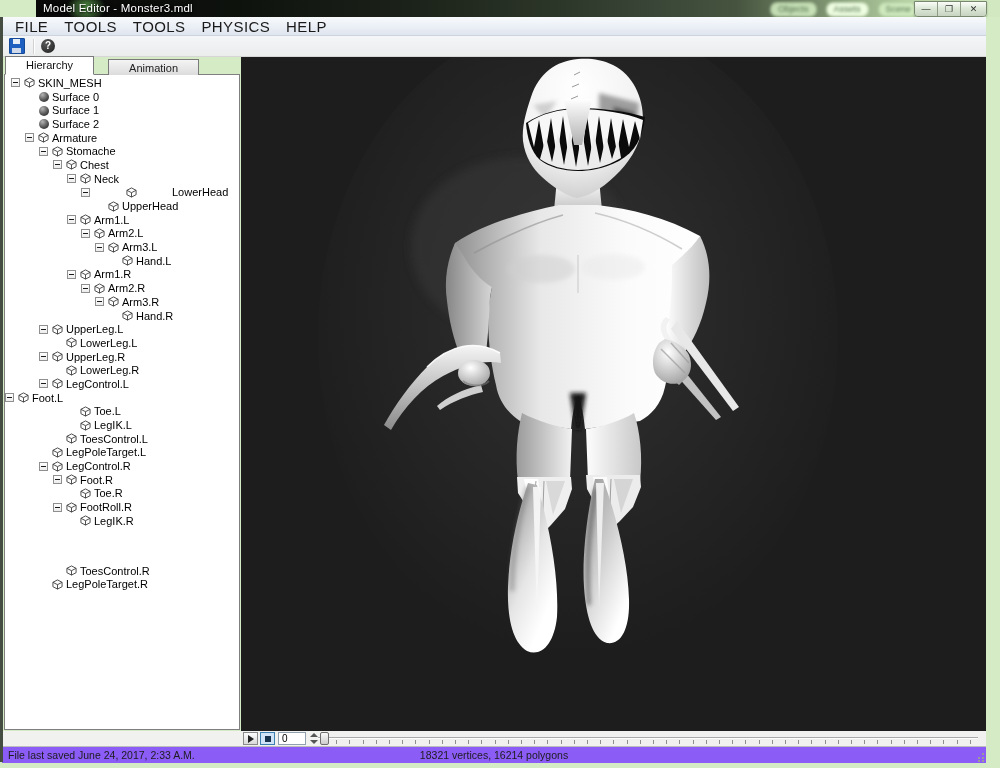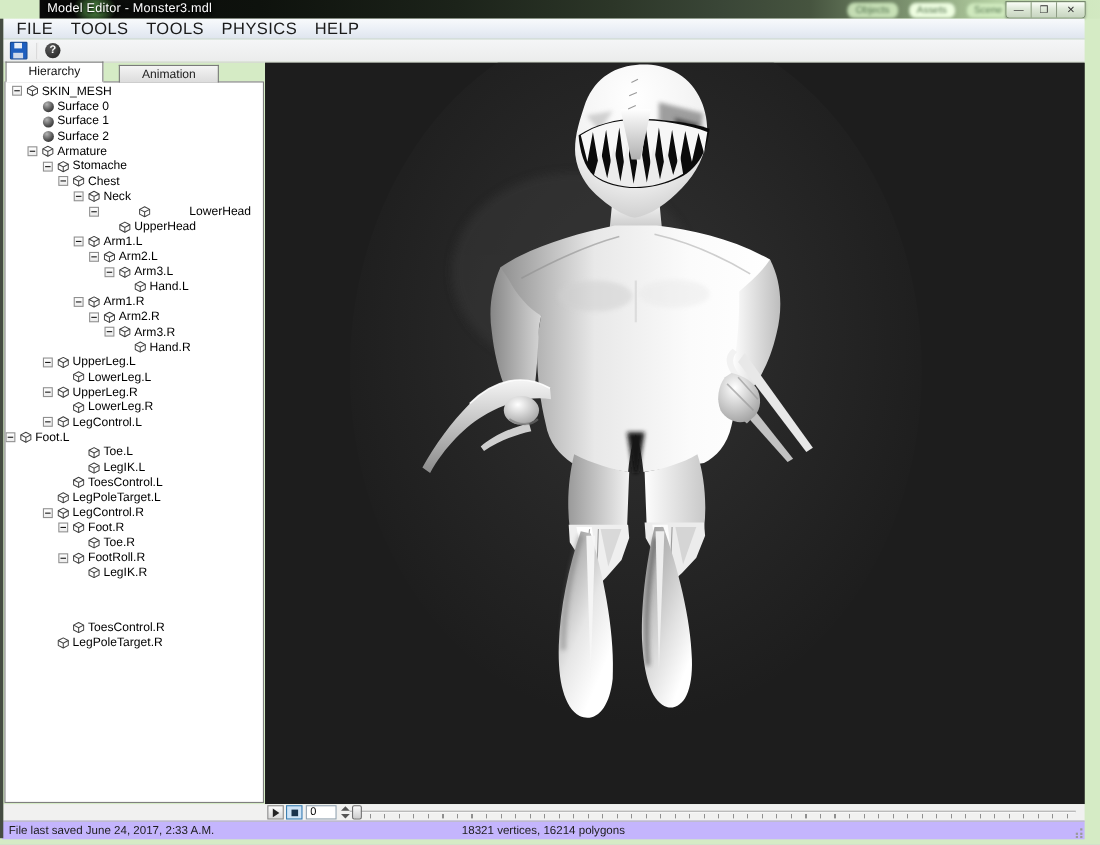--- a/index.html
+++ b/index.html
@@ -75,21 +75,21 @@
   .spinner{position:absolute;left:306px;top:1px;width:10px;height:13px;display:flex;flex-direction:column;justify-content:space-between;padding:1px 0;box-sizing:border-box;}
   .sp-up{width:0;height:0;border-left:4px solid transparent;border-right:4px solid transparent;border-bottom:4px solid #555;margin:0 auto;}
   .sp-dn{width:0;height:0;border-left:4px solid transparent;border-right:4px solid transparent;border-top:4px solid #555;margin:0 auto;}
   .groove{position:absolute;left:315px;right:8px;top:6px;height:1px;background:#aaa;border-bottom:1px solid #fff;}
   .ticks{position:absolute;left:320px;right:10px;top:9px;height:4px;
     background:repeating-linear-gradient(to right,#8f8f8f 0 1px,transparent 1px 13.2px);}
   .thumb{position:absolute;left:317px;top:1px;width:9px;height:13px;border:1px solid #6f6f6f;border-radius:2px;
     background:linear-gradient(#fafafa,#cdcdcd);box-sizing:border-box;}
 
   
-  .statusbar{position:absolute;left:2px;top:746px;width:984px;height:16px;background:#c4b5fd;
+  .statusbar{position:absolute;left:2px;top:746px;width:984px;height:16px;background:#8b5cf6;
     border-top:1px solid #bdbdbd;font-size:10.5px;color:#1c1c1c;}
   .st-left{position:absolute;left:6px;top:2px;}
   .st-center{position:absolute;left:50%;transform:translateX(-50%);top:2px;}
   .grip{position:absolute;right:1px;bottom:1px;width:10px;height:10px;}
 
   .left-edge{position:absolute;left:0;top:17px;width:3px;height:745px;background:#454c42;}
 </style>
 </head>
 <body>
 

